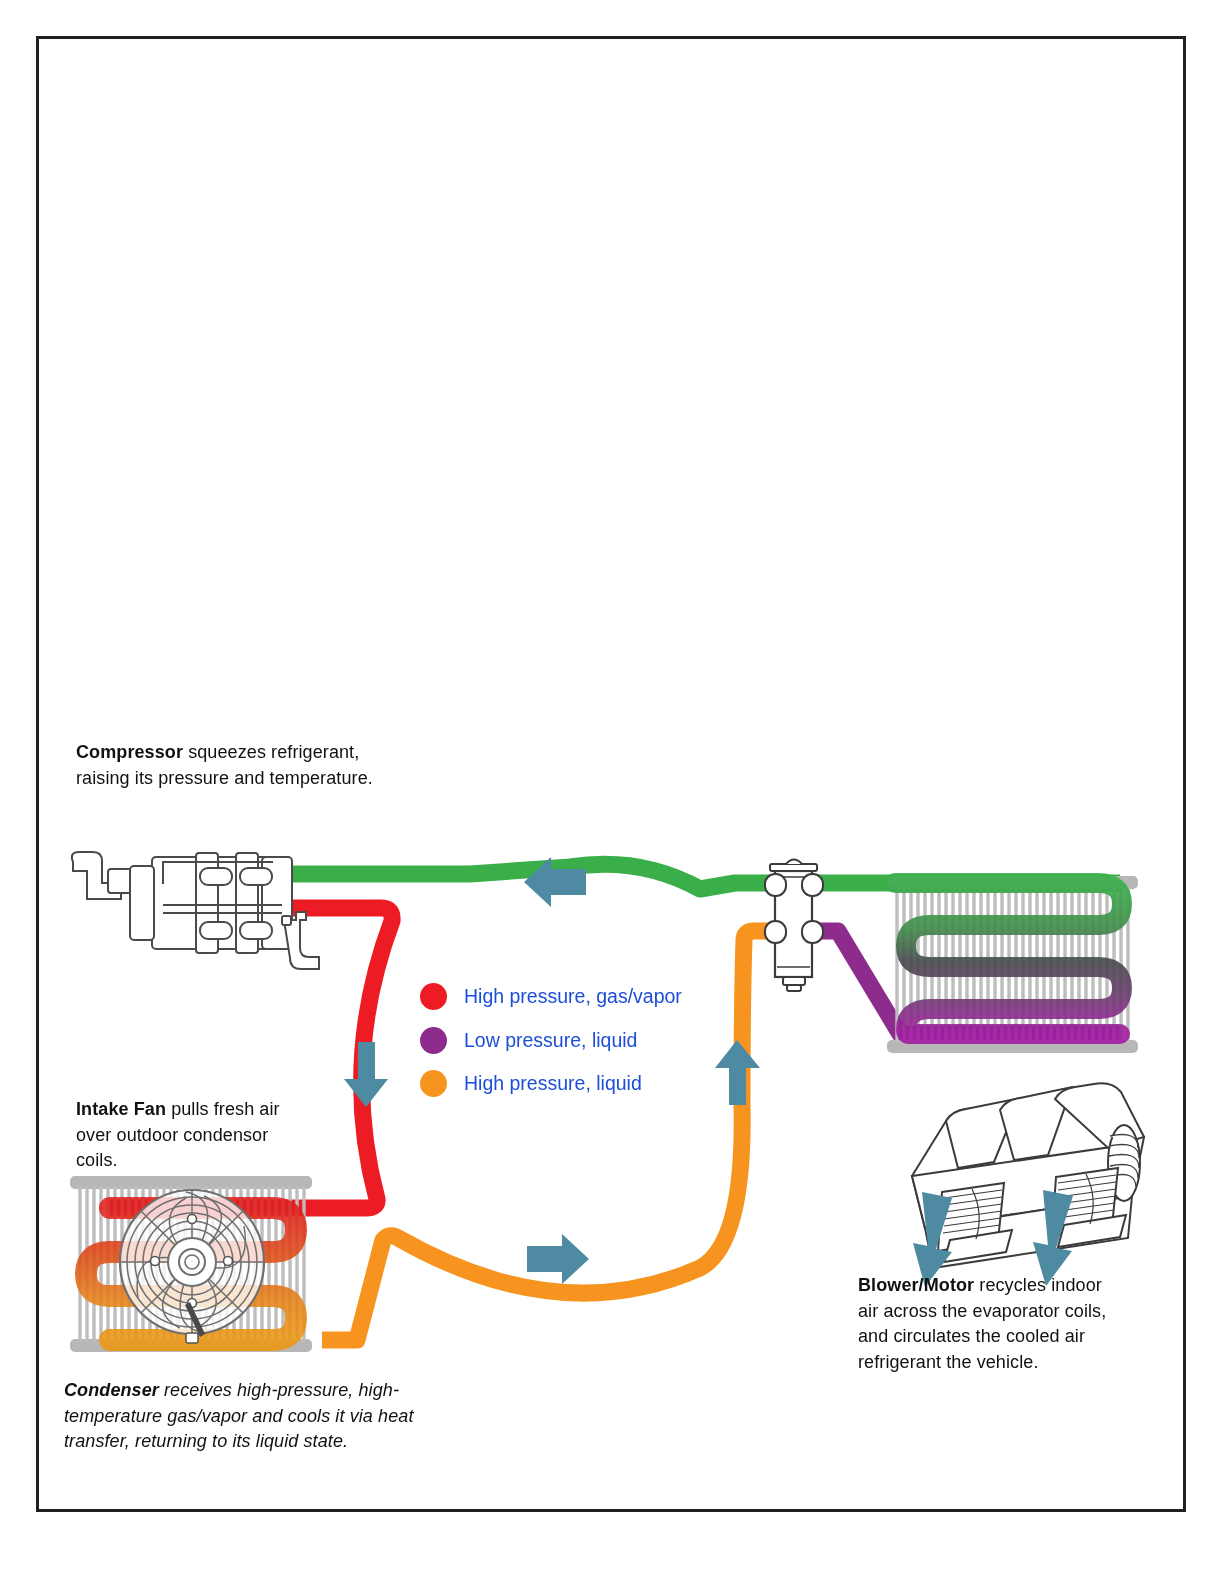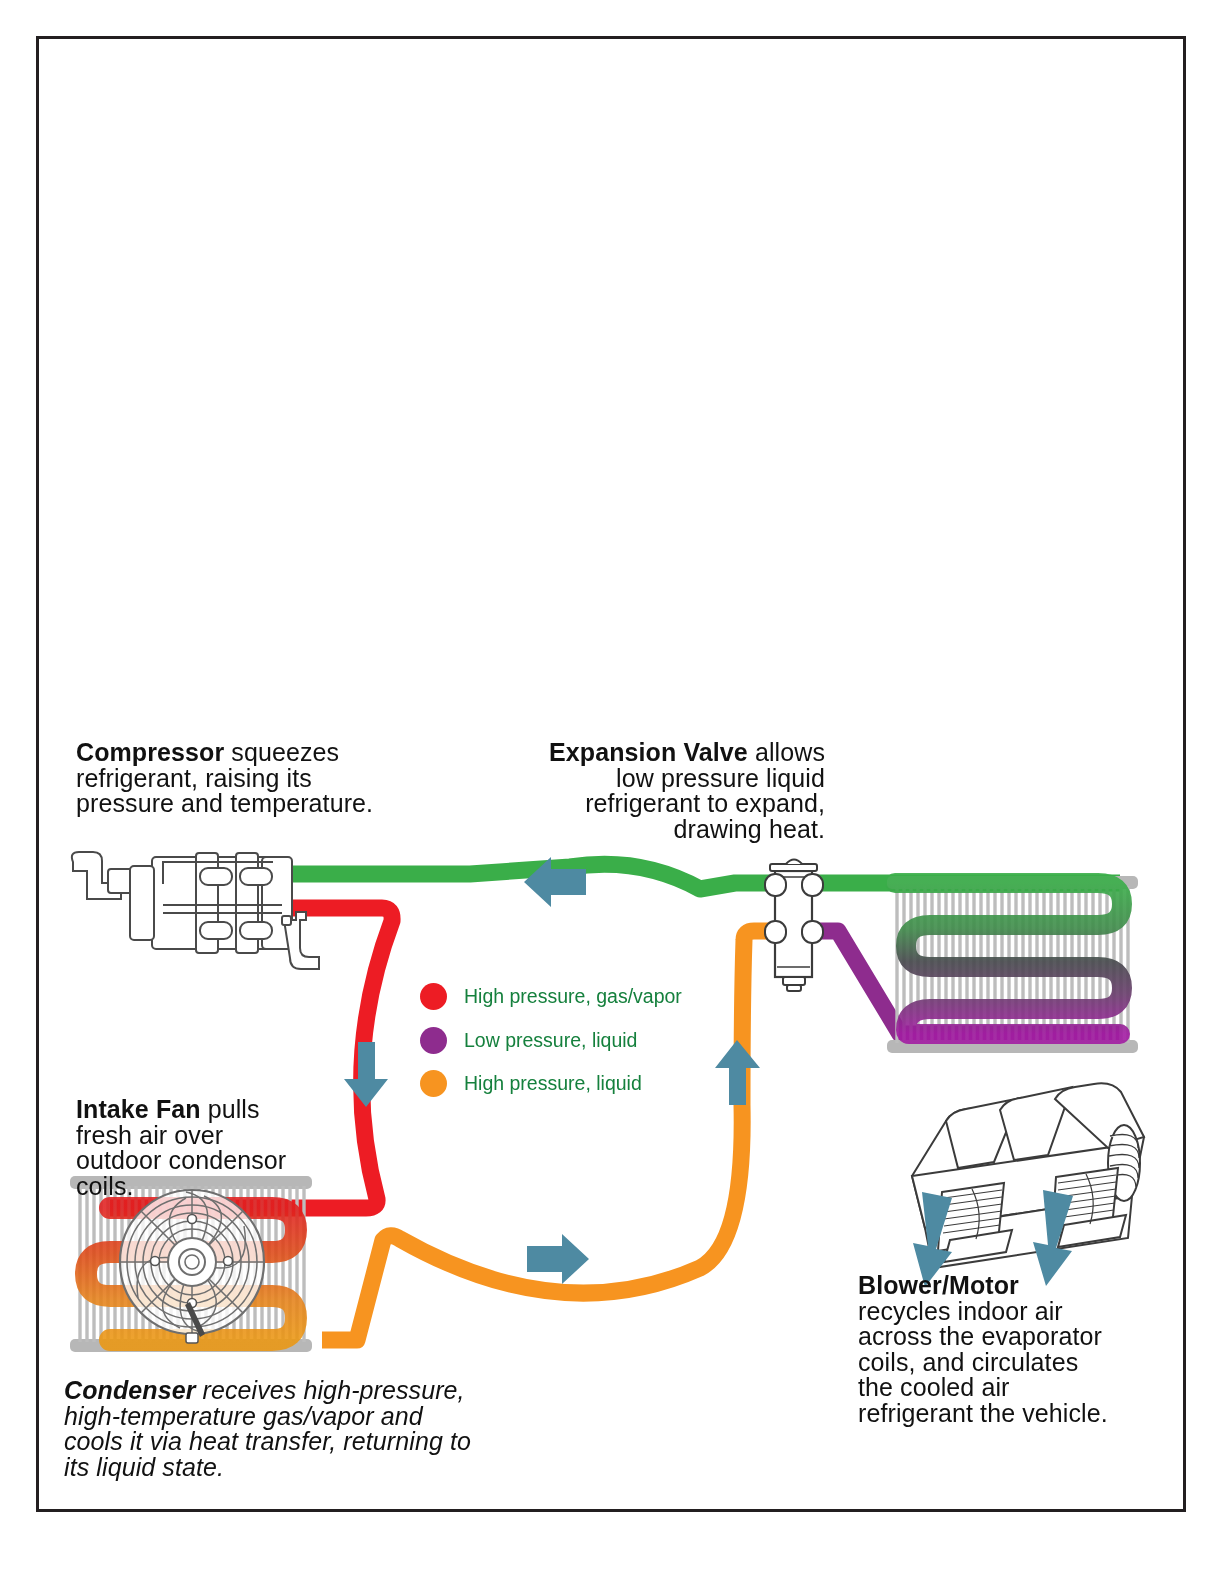--- a/index.html
+++ b/index.html
@@ -1,26 +1,26 @@
 <!DOCTYPE html>
 <html><head>
 <meta charset="utf-8">
 <style>
   html,body{margin:0;padding:0;background:#ffffff;}
   body{width:1224px;height:1584px;font-family:"Liberation Sans",sans-serif;color:#0f0f0f;}
   #page{position:relative;width:1224px;height:1584px;overflow:hidden;background:#fff;}
   #frame{position:absolute;left:36px;top:36px;width:1150px;height:1476px;border:3px solid #231f20;box-sizing:border-box;}
   #stage{position:absolute;left:0;top:0;width:1224px;height:1584px;}
-  .cap{position:absolute;font-size:25px;line-height:25.5px;color:#111;letter-spacing:.1px;}
+  .cap{position:absolute;font-size:18px;line-height:25.5px;color:#111;letter-spacing:.1px;}
   .cap b{font-weight:700;}
   .cap.right{text-align:right;}
   .legend{position:absolute;left:420px;top:975px;width:300px;}
   .legend-row{display:flex;align-items:center;height:43.5px;}
   .dot{width:27px;height:27px;border-radius:50%;flex:0 0 27px;}
-  .legend-label{margin-left:17px;font-size:19.5px;color:#15803d;white-space:nowrap;}
+  .legend-label{margin-left:17px;font-size:19.5px;color:#1d4ed8;white-space:nowrap;}
   svg{display:block;}
 </style>
 </head>
 <body>
 
 <div id="page">
   <div id="frame"></div>
 
   <svg id="stage" width="1224" height="1584" viewBox="0 0 1224 1584">
     <defs>
@@ -262,23 +262,20 @@
       <path d="M729 1105 L746 1105 L746 1068 L760 1068 L737 1040 L715 1068 L729 1068 Z"></path>
       <path d="M922 1192 L952 1198 L936 1249 L952 1252 L925 1287 L913 1243 L928 1246 Z"></path>
       <path d="M1043 1190 L1073 1196 L1056 1248 L1072 1251 L1046 1286 L1033 1242 L1048 1245 Z"></path>
     </g>
   </svg>
 
   <div class="cap" style="left:76px; top:740px; width:300px;">
     <b>Compressor</b><span> squeezes refrigerant, raising its pressure and temperature.</span>
   </div>
 
-  <div class="cap right" style="left:530px; top:740px; width:295px;">
-    <b>Expansion Valve</b><span> allows low pressure liquid refrigerant to expand, drawing heat.</span>
-  </div>
 
 
   <div class="cap" style="left:76px; top:1072px; width:235px;margin-top:25px;">
     <b>Intake Fan</b><span> pulls fresh air over outdoor condensor coils.</span>
   </div>
 
   <div class="cap" style="left:64px; top:1378px; width:415px;font-style:italic;">
     <b>Condenser</b><span> receives high-pressure, high-temperature gas/vapor and cools it via heat transfer, returning to its liquid state.</span>
   </div>
 

